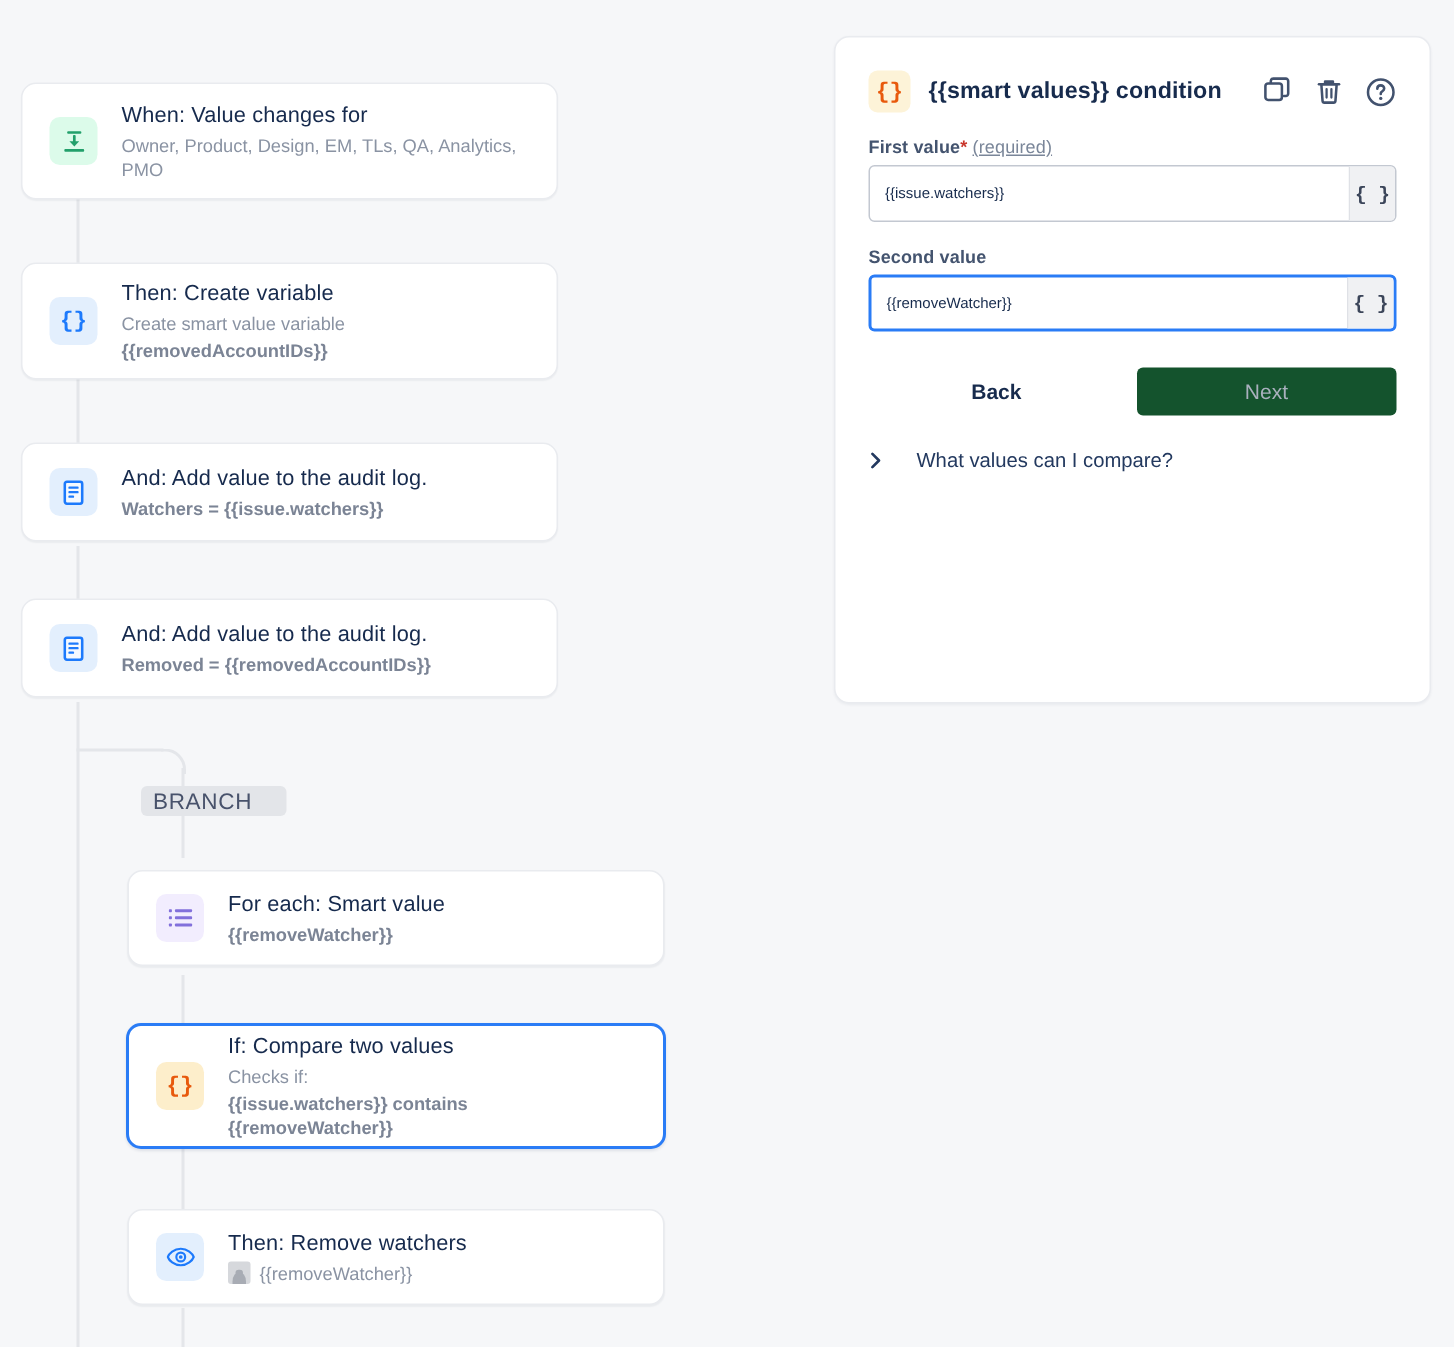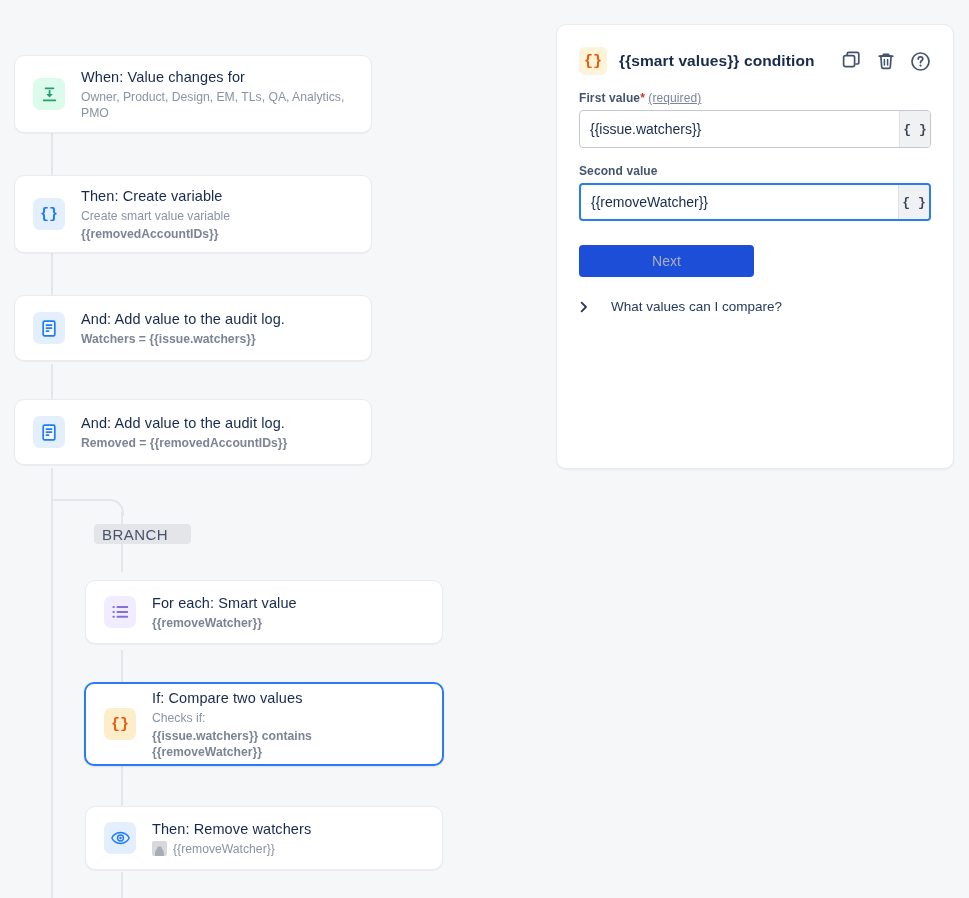--- a/index.html
+++ b/index.html
@@ -162,21 +162,21 @@
     display: flex; align-items: center;
     box-sizing: border-box;
   }
   .input-wrap.focused {
     border: 2px solid #2a7cf6;
   }
   .input-wrap input {
     flex: 1 1 auto;
     border: none; outline: none;
     background: transparent;
-    font-size: 14px;
+    font-size: 10px;
     color: #172b4d;
     padding: 0 16px 0 10px;
     font-family: "Liberation Sans", sans-serif;
     height: 100%;
   }
   .sv-btn {
     width: 30px; height: 100%;
     background: #f0f1f3;
     border-left: 1px solid #dfe1e6;
     display: flex; align-items: center; justify-content: center;
@@ -221,21 +221,21 @@
     border: none;
     font-family: "Liberation Sans", sans-serif;
   }
   .btn-back {
     background: transparent;
     color: #172b4d;
     font-weight: bold;
     width: 172px;
   }
   .btn-next {
-    background: #1d4ed8;
+    background: #14532d;
     color: #a9b0bd;
     width: 175px;
     cursor: default;
     text-align: center;
   }
   .expander {
     display: flex; align-items: center;
     padding: 0 22px;
     margin-top: 22px;
     gap: 22px;
@@ -410,20 +410,21 @@
 
     <div class="field">
       <div class="field-label">Second value</div>
       <div class="input-wrap focused">
         <input type="text" value="{{removeWatcher}}" style="">
         <div class="sv-btn">{ }</div>
       </div>
     </div>
 
     <div class="btn-row">
+      <button class="btn btn-back">Back</button>
       <button class="btn btn-next">Next</button>
     </div>
 
     <div class="expander">
       <span style="display:flex;">
         <svg width="10" height="12" viewBox="0 0 10 12" fill="none">
           <path d="M2.6 1.6L7.0 6.0l-4.4 4.4" stroke="#23395f" stroke-width="1.8" fill="none" stroke-linecap="round" stroke-linejoin="round"></path>
         </svg>
       </span>
       <span class="expander-text">What values can I compare?</span>

